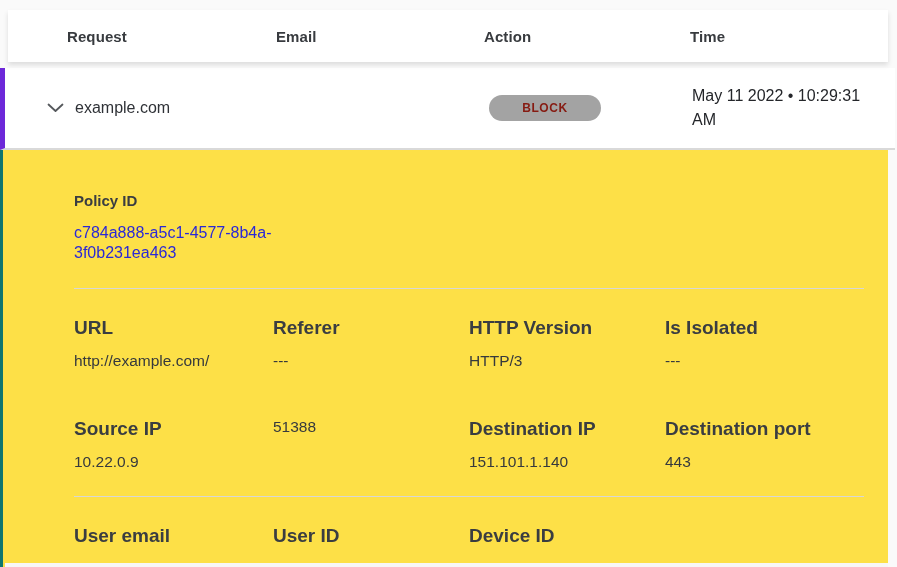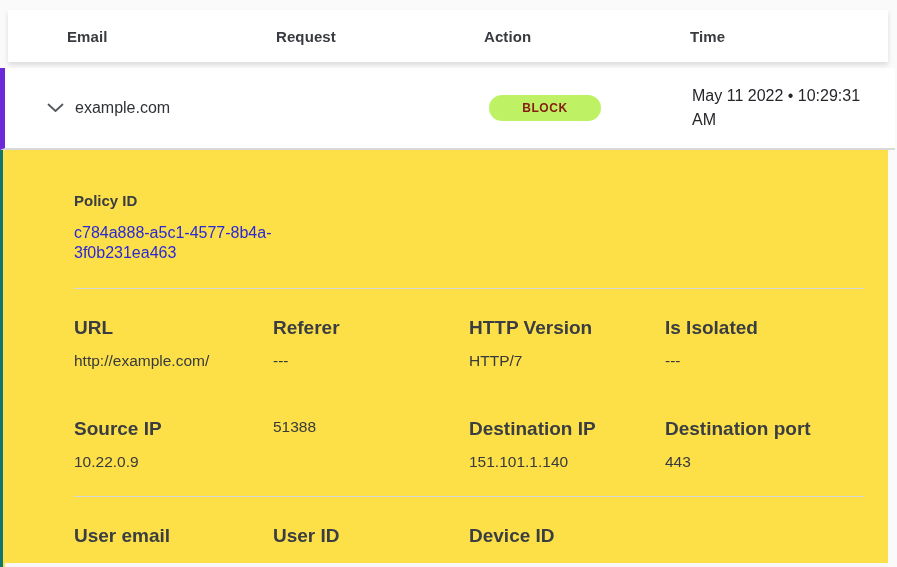--- a/index.html
+++ b/index.html
@@ -38,21 +38,21 @@
     position: absolute; left: 38px; top: 50%; transform: translateY(-50%);
     width: 24px; height: 24px; border: none; background: transparent;
     cursor: pointer; display: flex; align-items: center; justify-content: center;
   }
   .request-text {
     position: absolute; left: 70px; top: 50%; transform: translateY(-50%);
     font-size: 16px; color: #2f3237;
   }
   .action-badge {
     position: absolute; left: 484px; top: 50%; transform: translateY(-50%);
-    background: #bef264; color: #861b12;
+    background: #a3a3a3; color: #861b12;
     font-size: 12px; font-weight: 700; letter-spacing: 0.6px;
     padding: 6px 0; width: 112px; text-align: center;
     border-radius: 14px;
   }
   .time-text {
     position: absolute; left: 687px; top: 50%; transform: translateY(-50%);
     width: 186px; font-size: 16px; line-height: 24px; color: #24262a;
   }
 
   
@@ -90,22 +90,22 @@
     position: absolute; left: 5px; right: 9px; bottom: 0; height: 4px;
     background: #f7f7f7;
   }
 </style>
 </head>
 <body>
 
 <div class="page">
 
   <div class="table-header">
+    <div class="col-head">Request</div>
     <div class="col-head">Email</div>
-    <div class="col-head">Request</div>
     <div class="col-head">Action</div>
     <div class="col-head">Time</div>
   </div>
 
   <div class="log-row">
     <button class="chevron-btn">
       <span style="display:flex;">
         <svg width="17" height="10" viewBox="0 0 17 10">
           <polyline points="1.5,1.5 8.5,8 15.5,1.5" fill="none" stroke="#55585c" stroke-width="1.8" stroke-linecap="round" stroke-linejoin="round"></polyline>
         </svg>
@@ -126,21 +126,21 @@
         <div>
           <div class="flabel">URL</div>
           <div class="fvalue">http://example.com/</div>
         </div>
         <div>
           <div class="flabel">Referer</div>
           <div class="fvalue">---</div>
         </div>
         <div>
           <div class="flabel">HTTP Version</div>
-          <div class="fvalue">HTTP/7</div>
+          <div class="fvalue">HTTP/3</div>
         </div>
         <div>
           <div class="flabel">Is Isolated</div>
           <div class="fvalue">---</div>
         </div>
         <div>
           <div class="flabel">Source IP</div>
           <div class="fvalue">10.22.0.9</div>
         </div>
         <div>

